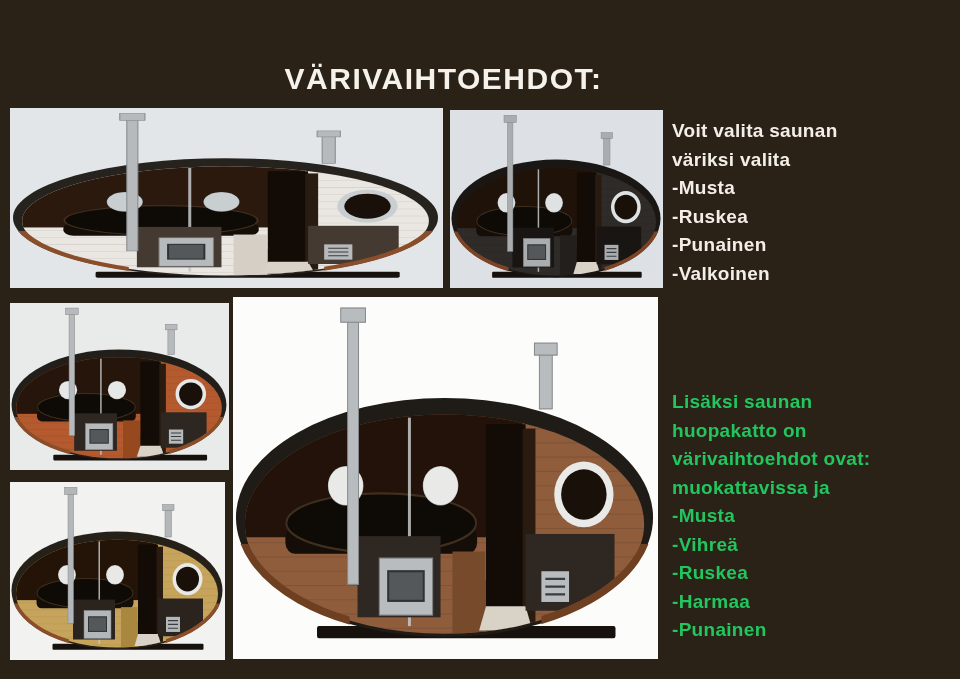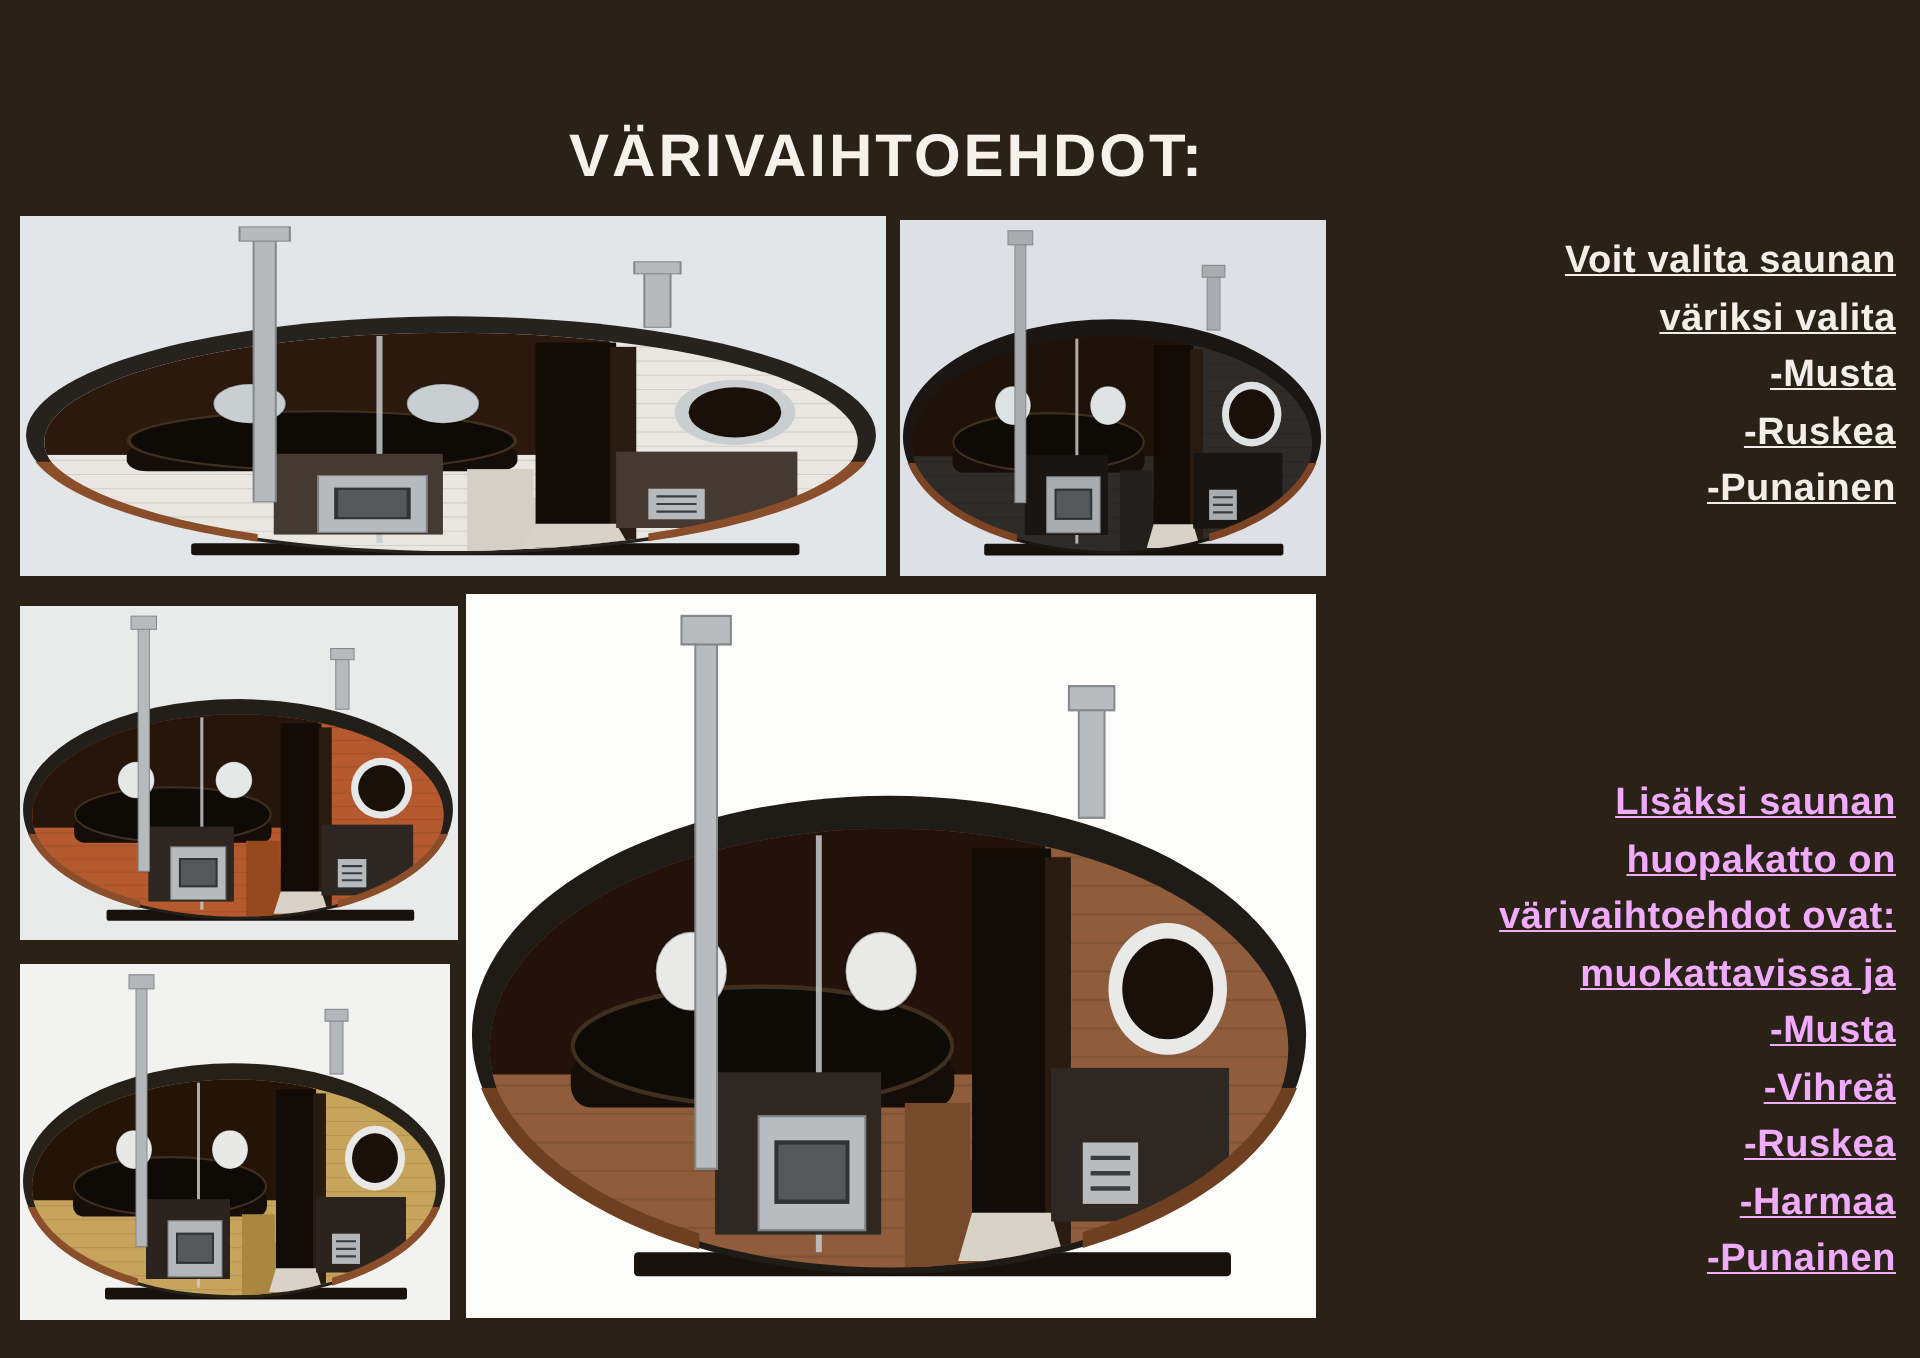--- a/index.html
+++ b/index.html
@@ -15,21 +15,21 @@
   }
   .panel{position:absolute;overflow:hidden;}
   .panel svg{width:100%;height:100%;display:block;}
   #panel-white {left:10px; top:108px; width:433px; height:180px;}
   #panel-black {left:450px;top:110px; width:213px; height:178px;}
   #panel-orange{left:10px; top:303px; width:219px; height:167px;}
   #panel-yellow{left:10px; top:482px; width:215px; height:178px;}
   #panel-brown {left:233px;top:297px; width:425px; height:362px;}
   .text-block{
     position:absolute;left:672px;width:276px;
-    text-align:right;color:#f3efe8;font-weight:700;text-decoration:underline;
+    text-align:left;color:#f3efe8;font-weight:700;
   }
   #text-block-1{top:117px;}
   #text-block-2{top:388px;}
   .t-line{font-size:19px;line-height:28.5px;letter-spacing:.3px;white-space:nowrap;}
 </style>
 </head>
 <body style="background: rgb(42, 33, 23);">
 
 <h1 class="page-title" style="color: rgb(245, 242, 236);">VÄRIVAIHTOEHDOT:</h1>
 
@@ -338,22 +338,23 @@
       <rect x="305" y="42" width="23" height="11" fill="#b9bcbe" stroke="#85888b" stroke-width="1"></rect>
     </svg>
   </div>
 
 <div class="text-block" id="text-block-1" style="color: rgb(243, 239, 232);">
     <div class="t-line">Voit valita saunan</div>
     <div class="t-line">väriksi valita</div>
     <div class="t-line">-Musta</div>
     <div class="t-line">-Ruskea</div>
     <div class="t-line">-Punainen</div>
-  </div>
-<div class="text-block" id="text-block-2" style="color: #f0abfc;">
+    <div class="t-line">-Valkoinen</div>
+  </div>
+<div class="text-block" id="text-block-2" style="color: #22c55e;">
     <div class="t-line">Lisäksi saunan</div>
     <div class="t-line">huopakatto on</div>
     <div class="t-line">värivaihtoehdot ovat:</div>
     <div class="t-line">muokattavissa ja</div>
     <div class="t-line">-Musta</div>
     <div class="t-line">-Vihreä</div>
     <div class="t-line">-Ruskea</div>
     <div class="t-line">-Harmaa</div>
     <div class="t-line">-Punainen</div>
   </div>

